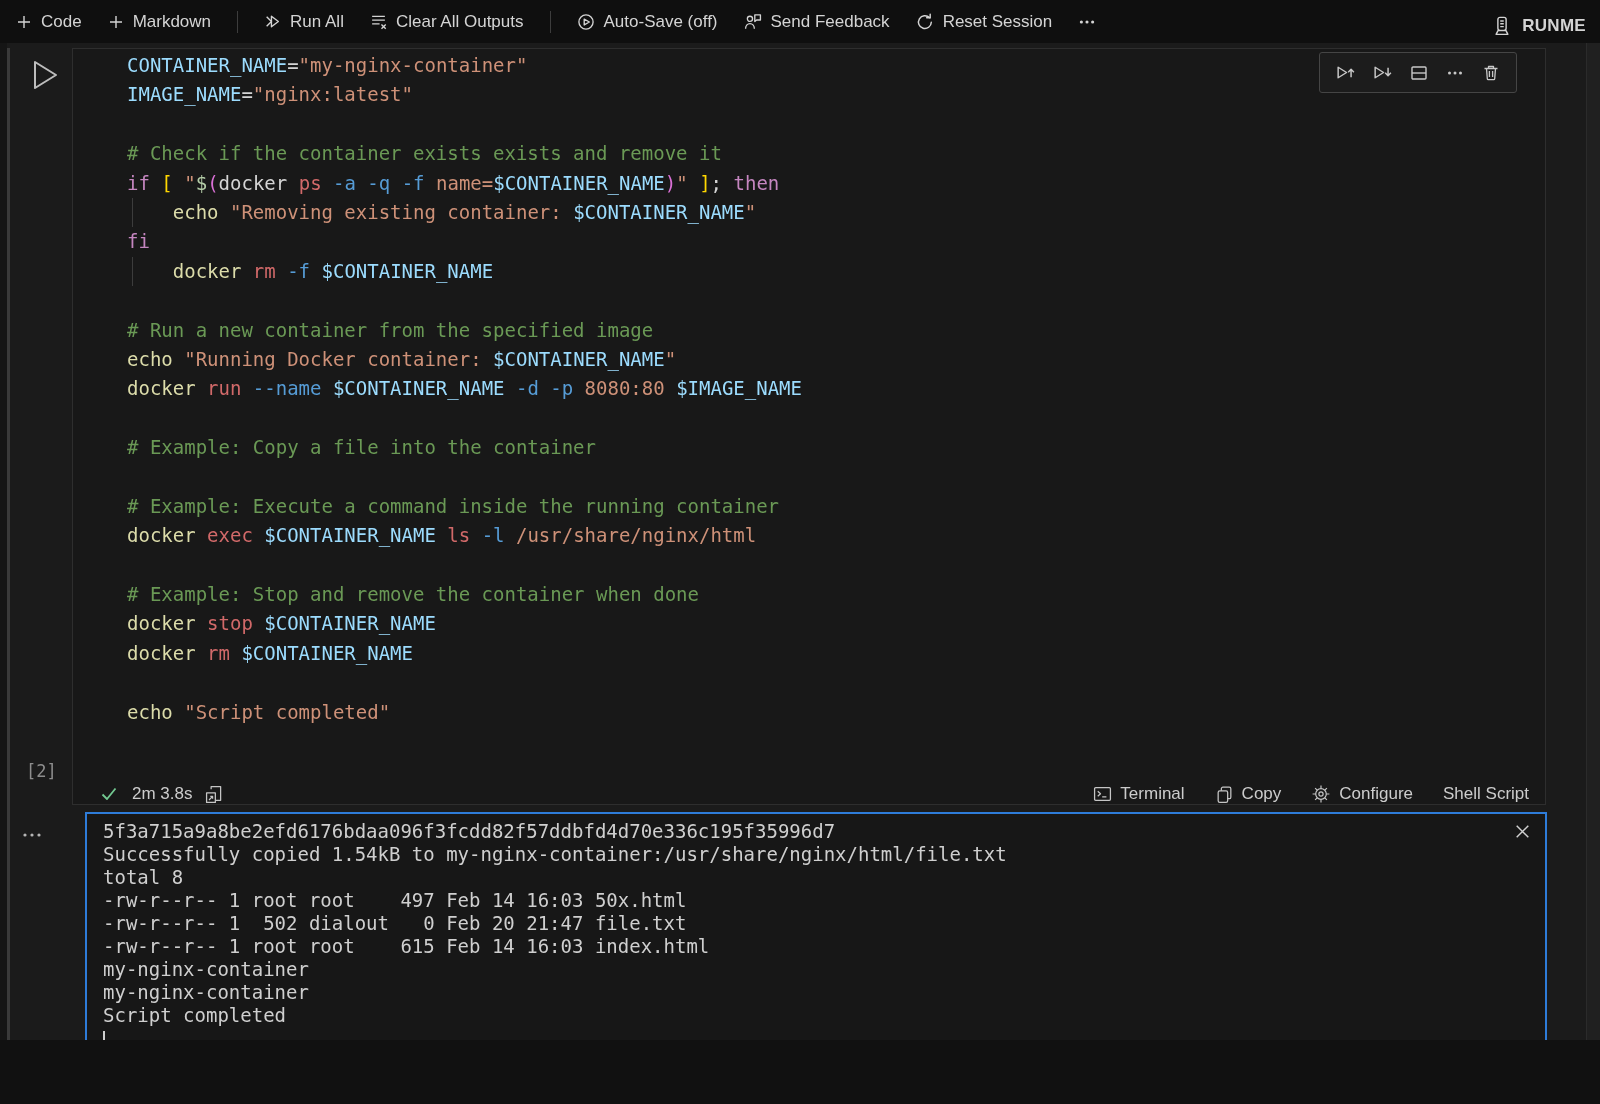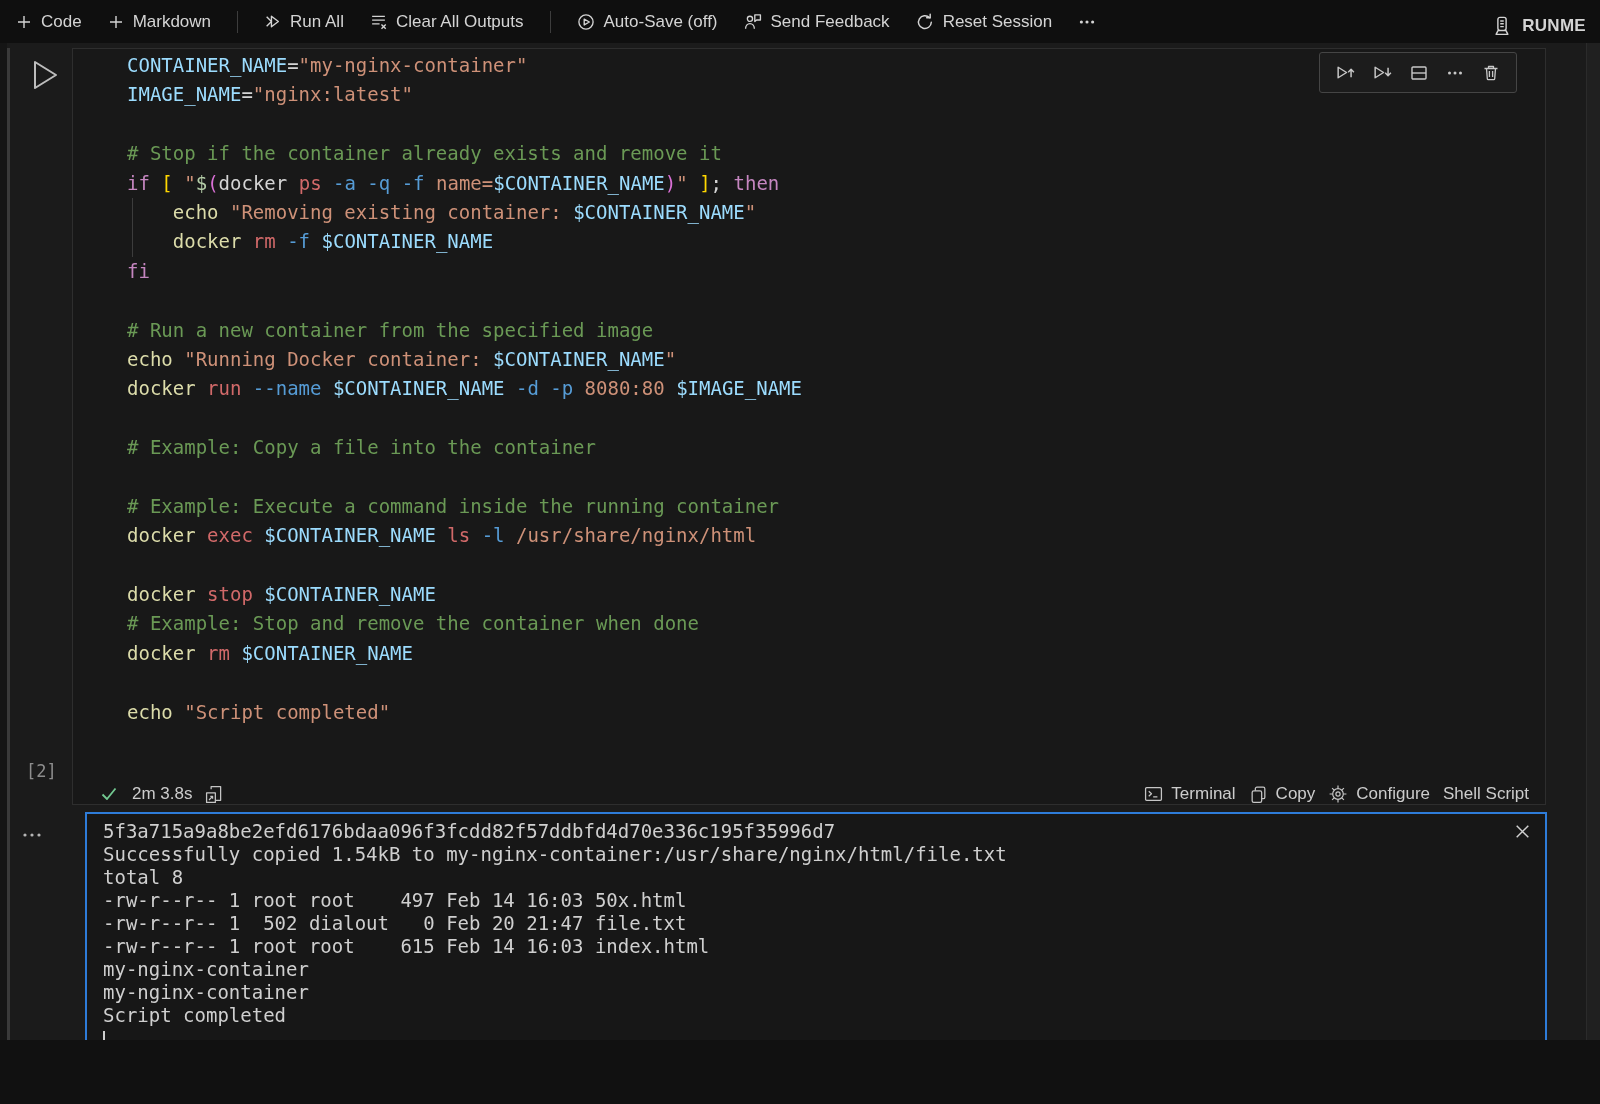--- a/index.html
+++ b/index.html
@@ -49,21 +49,21 @@
   .tok-pln{color:var(--tok-pln)} .tok-var{color:var(--tok-var)} .tok-str{color:var(--tok-str)}
   .tok-cmt{color:var(--tok-cmt)} .tok-kw{color:var(--tok-kw)} .tok-fn{color:var(--tok-fn)}
   .tok-sub{color:var(--tok-sub)} .tok-flag{color:var(--tok-flag)} .tok-brk{color:var(--tok-brk)}
   .tok-par{color:var(--tok-par)} .tok-dol{color:var(--tok-dol)}
   
   .cell-status {
     position:absolute; left:0; right:0; bottom:0; height:48px;
     display:flex; align-items:flex-end; padding:0 16px 0 26px; gap:13px;
     font-size:17px; color:#cccccc;
   }
-  .cs-right { margin-left:auto; display:flex; align-items:center; gap:13px; }
+  .cs-right { margin-left:auto; display:flex; align-items:center; gap:30px; }
   .cs-item { display:flex; align-items:center; gap:8px; cursor:pointer; color:#cccccc; }
   .cs-icon { color:#c5c5c5; }
   
   .output {
     position:absolute; left:85px; top:812px; width:1462px; height:270px;
     background:#171717; border:2px solid var(--accent,#2e7cd9);
     padding:6px 16px;
     font-family:"DejaVu Sans Mono", monospace; font-size:19px; color:#cfcfcf;
   }
   .out-line { height:23px; line-height:23px; white-space:pre; }
@@ -159,37 +159,37 @@
         <circle cx="10" cy="5" r="1.6"></circle>
         <circle cx="17" cy="5" r="1.6"></circle>
       </svg>
   </div>
 
   <div class="cell">
     <div class="code-area">
         <div class="code-line"><span class="tok-var">CONTAINER_NAME</span><span class="tok-pln">=</span><span class="tok-str">"my-nginx-container"</span></div>
         <div class="code-line"><span class="tok-var">IMAGE_NAME</span><span class="tok-pln">=</span><span class="tok-str">"nginx:latest"</span></div>
         <div class="code-line"></div>
-        <div class="code-line"><span class="tok-cmt"># Stop if the container already exists and remove it</span></div>
+        <div class="code-line"><span class="tok-cmt"># Check if the container exists exists and remove it</span></div>
         <div class="code-line"><span class="tok-kw">if</span><span class="tok-pln"> </span><span class="tok-brk">[</span><span class="tok-pln"> </span><span class="tok-str">"</span><span class="tok-dol">$</span><span class="tok-par">(</span><span class="tok-pln">docker </span><span class="tok-sub">ps </span><span class="tok-flag">-a </span><span class="tok-flag">-q </span><span class="tok-flag">-f </span><span class="tok-str">name=</span><span class="tok-var">$CONTAINER_NAME</span><span class="tok-par">)</span><span class="tok-str">"</span><span class="tok-pln"> </span><span class="tok-brk">]</span><span class="tok-pln">; </span><span class="tok-kw">then</span></div>
         <div class="code-line guide"><span class="tok-pln">    </span><span class="tok-fn">echo </span><span class="tok-str">"Removing existing container: </span><span class="tok-var">$CONTAINER_NAME</span><span class="tok-str">"</span></div>
+        <div class="code-line"><span class="tok-kw">fi</span></div>
         <div class="code-line guide"><span class="tok-pln">    </span><span class="tok-fn">docker </span><span class="tok-sub">rm </span><span class="tok-flag">-f </span><span class="tok-var">$CONTAINER_NAME</span></div>
-        <div class="code-line"><span class="tok-kw">fi</span></div>
         <div class="code-line"></div>
         <div class="code-line"><span class="tok-cmt"># Run a new container from the specified image</span></div>
         <div class="code-line"><span class="tok-fn">echo </span><span class="tok-str">"Running Docker container: </span><span class="tok-var">$CONTAINER_NAME</span><span class="tok-str">"</span></div>
         <div class="code-line"><span class="tok-fn">docker </span><span class="tok-sub">run </span><span class="tok-flag">--name </span><span class="tok-var">$CONTAINER_NAME </span><span class="tok-flag">-d </span><span class="tok-flag">-p </span><span class="tok-str">8080:80 </span><span class="tok-var">$IMAGE_NAME</span></div>
         <div class="code-line"></div>
         <div class="code-line"><span class="tok-cmt"># Example: Copy a file into the container</span></div>
         <div class="code-line"></div>
         <div class="code-line"><span class="tok-cmt"># Example: Execute a command inside the running container</span></div>
         <div class="code-line"><span class="tok-fn">docker </span><span class="tok-sub">exec </span><span class="tok-var">$CONTAINER_NAME </span><span class="tok-sub">ls </span><span class="tok-flag">-l </span><span class="tok-str">/usr/share/nginx/html</span></div>
         <div class="code-line"></div>
+        <div class="code-line"><span class="tok-cmt"># Example: Stop and remove the container when done</span></div>
         <div class="code-line"><span class="tok-fn">docker </span><span class="tok-sub">stop </span><span class="tok-var">$CONTAINER_NAME</span></div>
-        <div class="code-line"><span class="tok-cmt"># Example: Stop and remove the container when done</span></div>
         <div class="code-line"><span class="tok-fn">docker </span><span class="tok-sub">rm </span><span class="tok-var">$CONTAINER_NAME</span></div>
         <div class="code-line"></div>
         <div class="code-line"><span class="tok-fn">echo </span><span class="tok-str">"Script completed"</span></div>
       </div>
 
     <div class="cell-toolbar">
       <span class="ct-btn">
         <svg width="21" height="21" viewBox="0 0 20 20" stroke="currentColor" stroke-width="1.4" fill="none" stroke-linejoin="round">
             <path d="M3 5l8 5-8 5z"></path>
             <path d="M15.3 14.5V7.2M12.6 9.7l2.7-2.7 2.7 2.7"></path>

